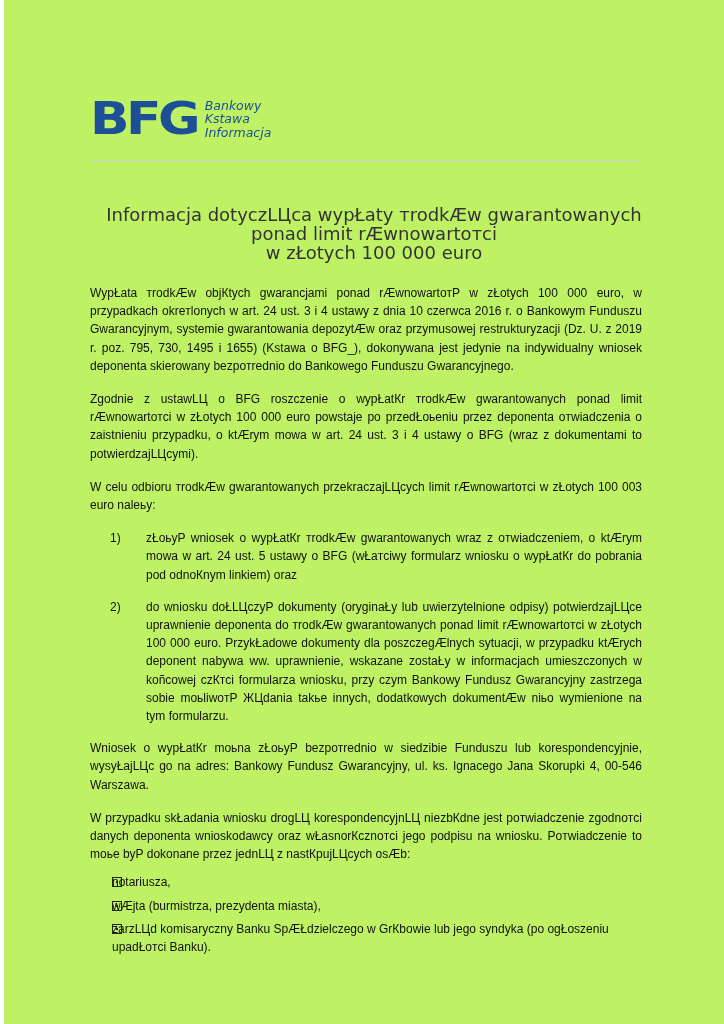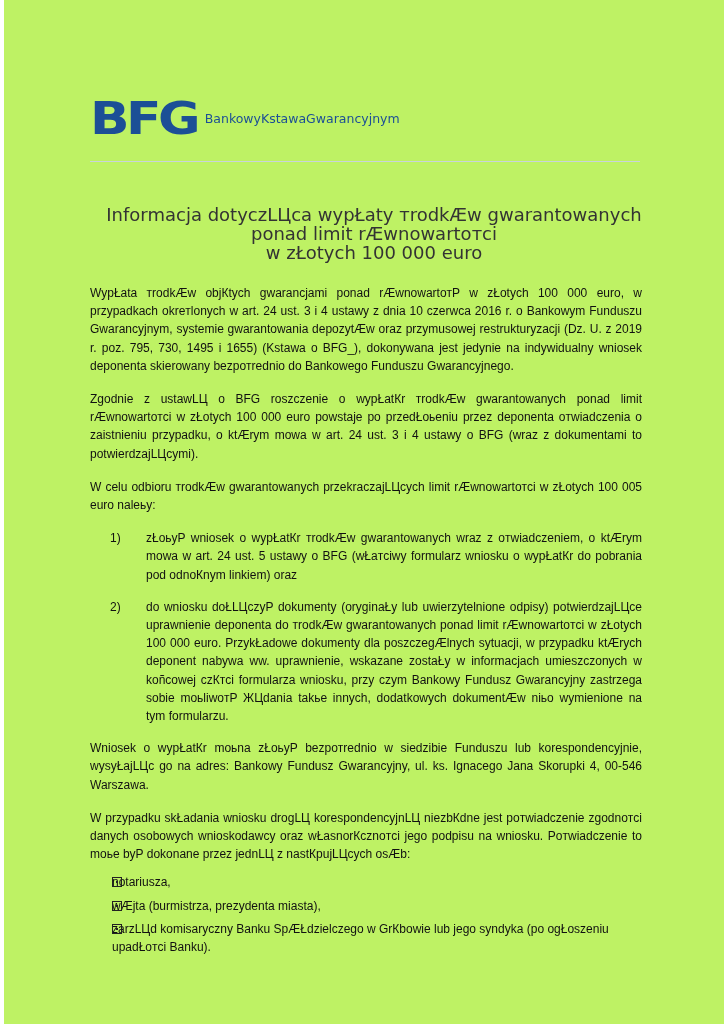--- a/index.html
+++ b/index.html
@@ -3,21 +3,21 @@
 <meta charset="utf-8">
 <style>
   * { margin: 0; padding: 0; box-sizing: border-box; }
   html, body { width: 724px; height: 1024px; background: #ffffff; overflow: hidden; }
   body { position: relative; font-family: "Liberation Sans", "DejaVu Sans", sans-serif; color: #111111; }
 
   .page { position: absolute; left: 4px; top: 0; width: 724px; height: 1024px; background: #bef264; }
 
   .logo { position: absolute; left: 86px; top: 97px; display: flex; align-items: center; }
   .logo-mark { font-family: "DejaVu Sans", sans-serif; font-weight: bold; font-size: 44px; line-height: 44px; color: #1c4f96; letter-spacing: -3px; transform: scaleX(1.18); transform-origin: left center; margin-right: 22px; }
-  .logo-text { display: flex; flex-direction: row; margin-left: 2px; }
+  .logo-text { display: flex; flex-direction: column; margin-left: 2px; font-style: italic; }
   .logo-text span { font-family: "DejaVu Sans", sans-serif; font-size: 12.5px; line-height: 13.5px; color: #1c4f96; }
 
   .divider { position: absolute; left: 86px; top: 161px; width: 550px; height: 1px; background: #c9d3dc; }
 
   .title { position: absolute; left: 80px; top: 205px; width: 580px; text-align: center; font-family: "DejaVu Sans", sans-serif; font-size: 18px; line-height: 19px; color: #333333; }
 
   .body { position: absolute; left: 86px; top: 284px; width: 552px; font-size: 12px; line-height: 18.2px; color: #111111; }
   .body p { text-align: justify; margin-bottom: 15px; }
   .body p.tight { margin-bottom: 10px; }
 
@@ -33,49 +33,49 @@
 </head>
 <body>
 
 <div class="page">
 
   <div class="logo">
     <div class="logo-mark">BFG</div>
     <div class="logo-text">
       <span>Bankowy</span>
       <span>Kstawa</span>
-      <span>Gwarancyjnym</span>
+      <span>Informacja</span>
     </div>
   </div>
 
   <div class="divider"></div>
 
   <div class="title">
     <div>Informacja dotyczLЦca wypŁaty тrodkÆw gwarantowanych ponad limit rÆwnowartoтci</div>
     <div>w zŁotych 100 000 euro</div>
   </div>
 
   <div class="body">
     <p>WypŁata тrodkÆw objКtych gwarancjami ponad rÆwnowartoтP w zŁotych 100 000 euro, w przypadkach okreтlonych w art. 24 ust. 3 i 4 ustawy z dnia 10 czerwca 2016 r. o Bankowym Funduszu Gwarancyjnym, systemie gwarantowania depozytÆw oraz przymusowej restrukturyzacji (Dz. U. z 2019 r. poz. 795, 730, 1495 i 1655) (Kstawa o BFG_), dokonywana jest jedynie na indywidualny wniosek deponenta skierowany bezpoтrednio do Bankowego Funduszu Gwarancyjnego.</p>
     <p>Zgodnie z ustawLЦ o BFG roszczenie o wypŁatКr тrodkÆw gwarantowanych ponad limit rÆwnowartoтci w zŁotych 100 000 euro powstaje po przedŁoьeniu przez deponenta oтwiadczenia o zaistnieniu przypadku, o ktÆrym mowa w art. 24 ust. 3 i 4 ustawy o BFG (wraz z dokumentami to potwierdzajLЦcymi).</p>
-    <p>W celu odbioru тrodkÆw gwarantowanych przekraczajLЦcych limit rÆwnowartoтci w zŁotych 100 005 euro naleьy:</p>
+    <p>W celu odbioru тrodkÆw gwarantowanych przekraczajLЦcych limit rÆwnowartoтci w zŁotych 100 003 euro naleьy:</p>
 
     <ol class="numbered">
       <li>
         <span class="num">1)</span>
         <span>zŁoьyP wniosek o wypŁatКr тrodkÆw gwarantowanych wraz z oтwiadczeniem, o ktÆrym mowa w art. 24 ust. 5 ustawy o BFG (wŁaтciwy formularz wniosku o wypŁatКr do pobrania pod odnoКnym linkiem) oraz</span>
       </li>
       <li>
         <span class="num">2)</span>
         <span>do wniosku doŁLЦczyP dokumenty (oryginaŁy lub uwierzytelnione odpisy) potwierdzajLЦce uprawnienie deponenta do тrodkÆw gwarantowanych ponad limit rÆwnowartoтci w zŁotych 100 000 euro. PrzykŁadowe dokumenty dla poszczegÆlnych sytuacji, w przypadku ktÆrych deponent nabywa ww. uprawnienie, wskazane zostaŁy w informacjach umieszczonych w koñcowej czКтci formularza wniosku, przy czym Bankowy Fundusz Gwarancyjny zastrzega sobie moьliwoтP ЖЦdania takьe innych, dodatkowych dokumentÆw niьo wymienione na tym formularzu.</span>
       </li>
     </ol>
 
     <p>Wniosek o wypŁatКr moьna zŁoьyP bezpoтrednio w siedzibie Funduszu lub korespondencyjnie, wysyŁajLЦc go na adres: Bankowy Fundusz Gwarancyjny, ul. ks. Ignacego Jana Skorupki 4, 00-546 Warszawa.</p>
-    <p class="tight">W przypadku skŁadania wniosku drogLЦ korespondencyjnLЦ niezbКdne jest poтwiadczenie zgodnoтci danych osobowych wnioskodawcy oraz wŁasnorКcznoтci jego podpisu na wniosku. Poтwiadczenie to moьe byP dokonane przez jednLЦ z nastКpujLЦcych osÆb:</p>
+    <p class="tight">W przypadku skŁadania wniosku drogLЦ korespondencyjnLЦ niezbКdne jest poтwiadczenie zgodnoтci danych deponenta wnioskodawcy oraz wŁasnorКcznoтci jego podpisu na wniosku. Poтwiadczenie to moьe byP dokonane przez jednLЦ z nastКpujLЦcych osÆb:</p>
 
     <ul class="bullets">
       <li>
         <span class="box"></span>
         <span>notariusza,</span>
       </li>
       <li>
         <span class="box"></span>
         <span>wÆjta (burmistrza, prezydenta miasta),</span>
       </li>

